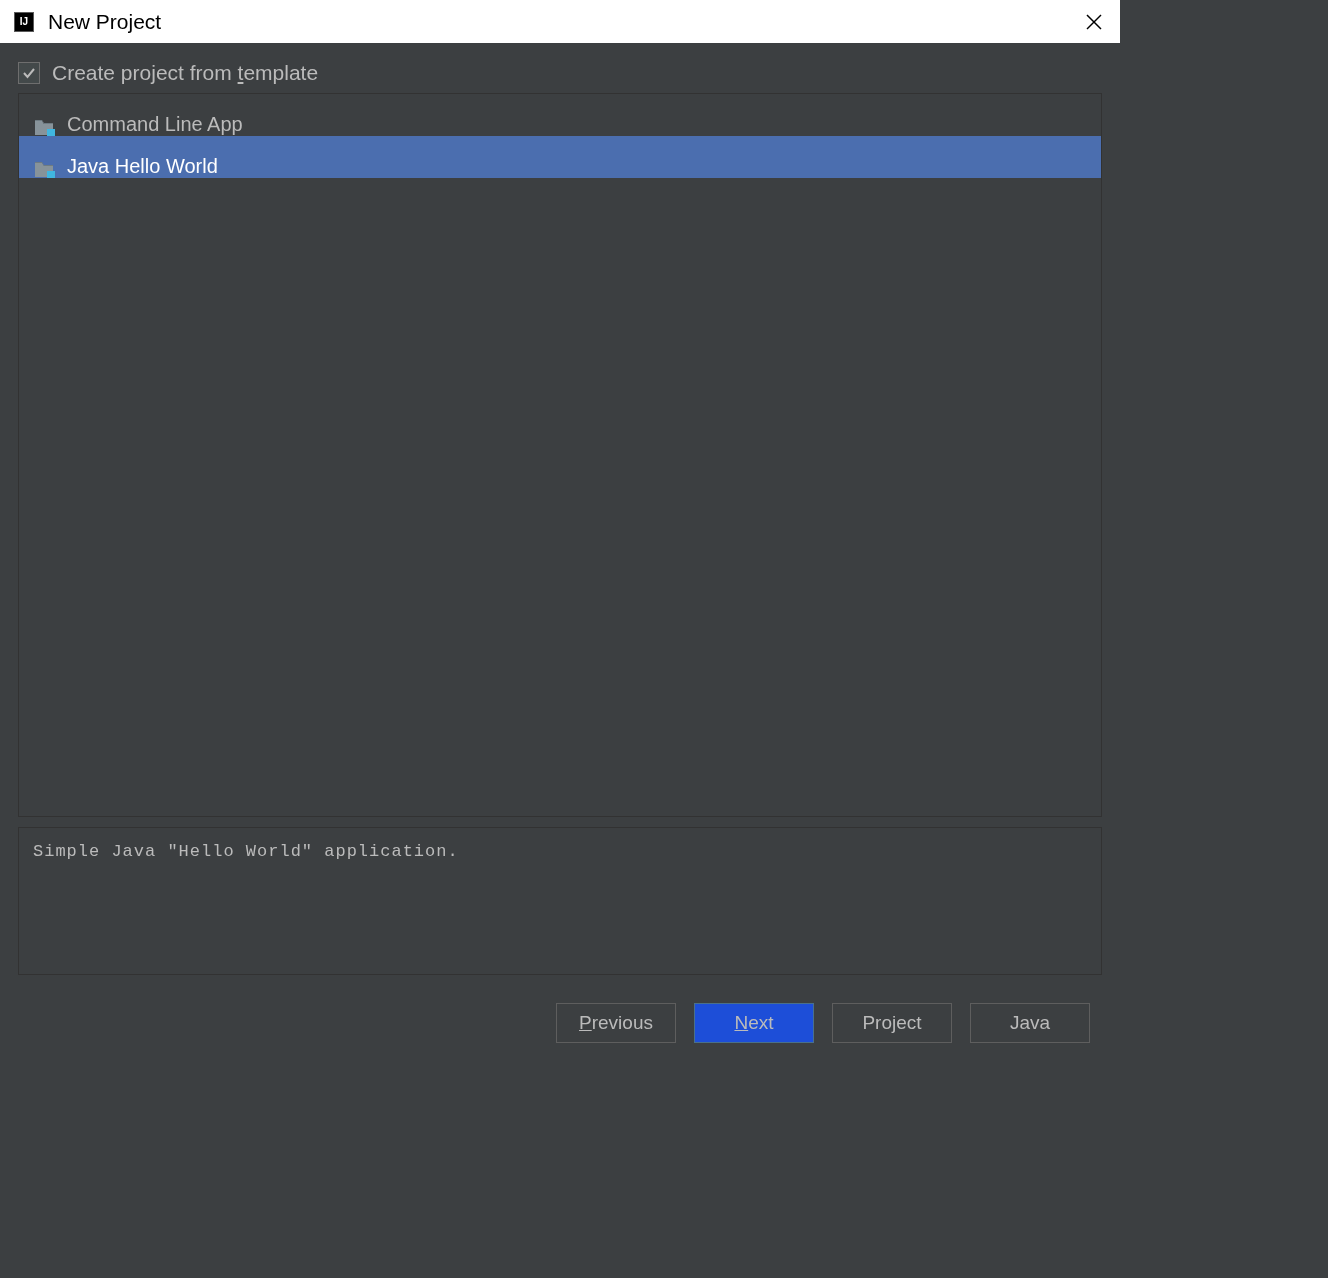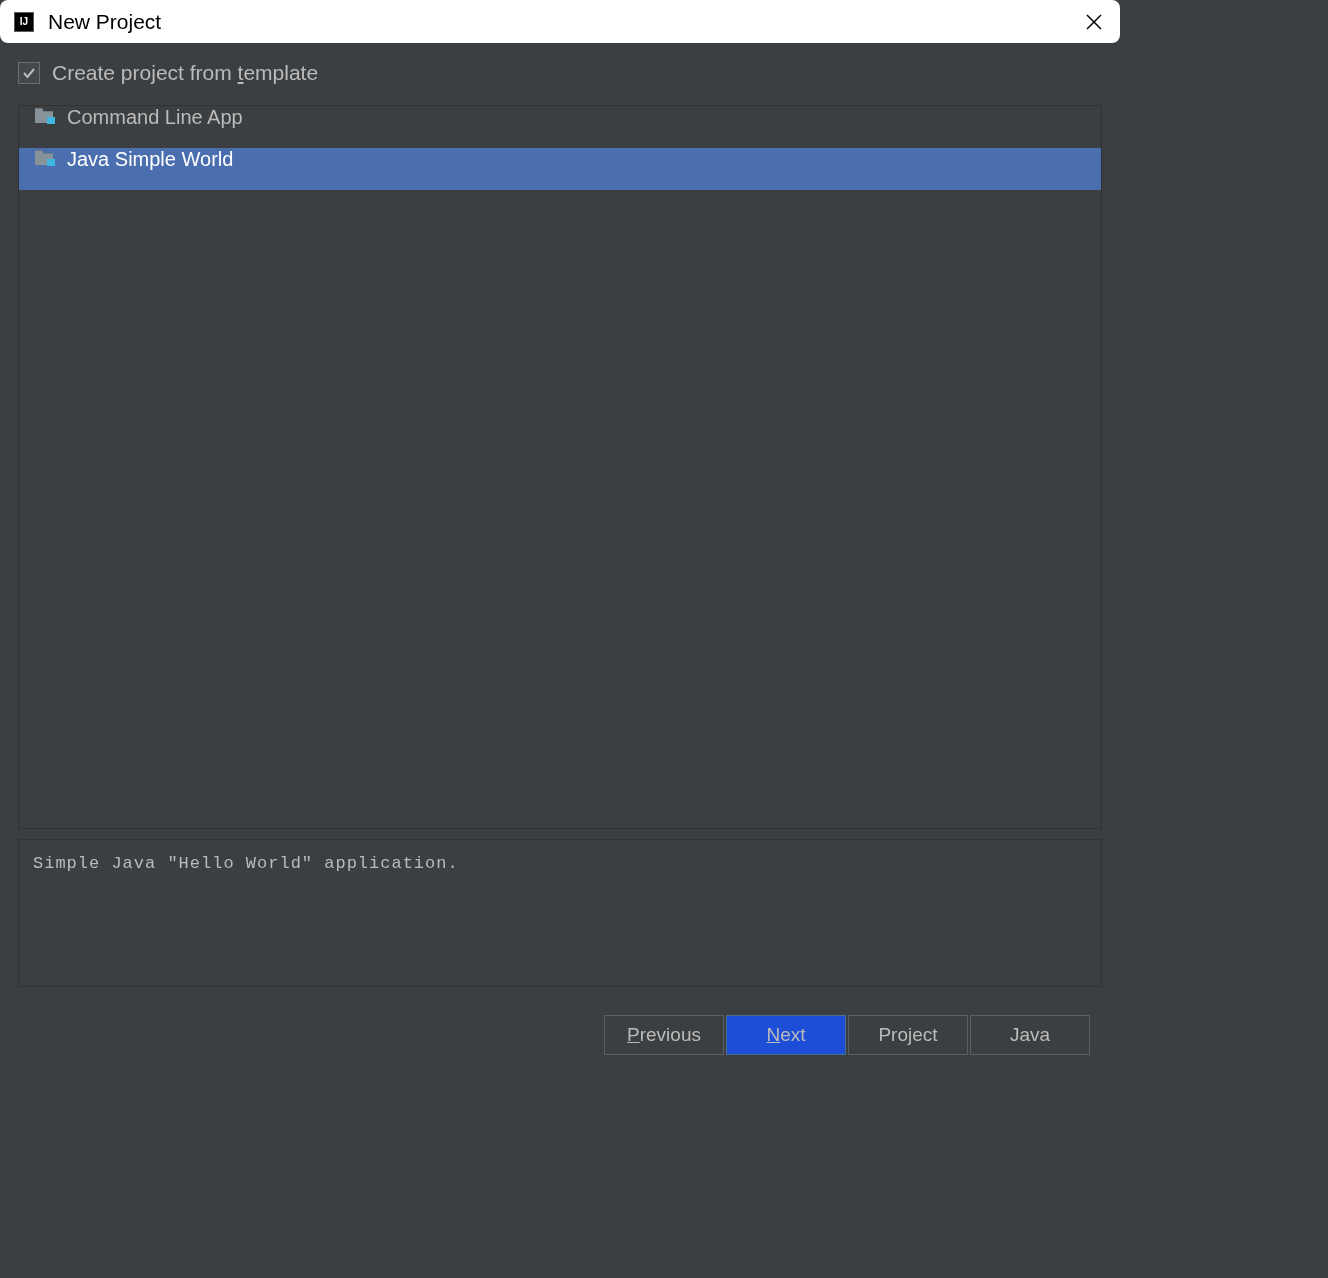--- a/index.html
+++ b/index.html
@@ -16,21 +16,20 @@
       overflow: hidden;
     }
     
     .titlebar {
       background: #ffffff;
       height: 43px;
       display: flex;
       align-items: center;
       padding: 0 14px;
       position: relative;
-      border-radius: 8px;
     }
     
     .app-icon {
       width: 20px;
       height: 20px;
       background: #000000;
       color: #ffffff;
       font-size: 10px;
       font-weight: bold;
       display: flex;
@@ -69,21 +68,21 @@
       background: #3c3f41;
       height: calc(100% - 43px);
       display: flex;
       flex-direction: column;
       padding: 18px;
     }
     
     .checkbox-row {
       display: flex;
       align-items: center;
-      margin-bottom: 20px;
+      margin-bottom: 8px;
     }
     
     .checkbox {
       width: 22px;
       height: 22px;
       border: 1px solid #6e6e6e;
       background: #43494a;
       display: flex;
       align-items: center;
       justify-content: center;
@@ -109,21 +108,21 @@
     
     .template-list {
       background: #3c3f41;
       border: 1px solid #323232;
       height: 724px;
       overflow-y: auto;
     }
     
     .template-item {
       display: flex;
-      align-items: flex-start;
+      align-items: flex-end;
       height: 42px;
       padding-left: 16px;
       cursor: pointer;
     }
     
     .template-item.selected {
       background: #4b6eaf;
     }
     
     .folder-icon {
@@ -159,21 +158,21 @@
     .description-text {
       color: #bbbbbb;
       font-family: "Consolas", "Courier New", monospace;
       font-size: 17px;
       letter-spacing: 1px;
     }
     
     .button-row {
       display: flex;
       justify-content: flex-end;
-      gap: 2px;
+      gap: 18px;
       margin-top: 28px;
       padding-right: 12px;
     }
     
     .btn {
       width: 120px;
       height: 40px;
       border: 1px solid #5e5e5e;
       background: #3c3f41;
       color: #bbbbbb;
@@ -233,21 +232,21 @@
     <rect x="12" y="11" width="8" height="7" fill="#40b6e0"></rect>
   </svg></div>
         <span class="template-label">Command Line App</span>
       </div>
       <div class="template-item selected">
         <div class="folder-icon"><svg viewBox="0 0 22 18">
     <path d="M0,3 L7,3 L9,6 L18,6 L18,17 L0,17 Z" fill="#87939a"></path>
     <path d="M0,2 L7,2 L9,5 L18,5 L18,6 L9,6 L7,3 L0,3 Z" fill="#6e7b82"></path>
     <rect x="12" y="11" width="8" height="7" fill="#40b6e0"></rect>
   </svg></div>
-        <span class="template-label">Java Simple World</span>
+        <span class="template-label">Java Hello World</span>
       </div>
     </div>
 
   <div class="description-box">
     <div class="description-text">Simple Java "Hello World" application.</div>
   </div>
 
   <div class="button-row">
     <button class="btn">
       <span><span class="underline">P</span><span>revious</span></span>

